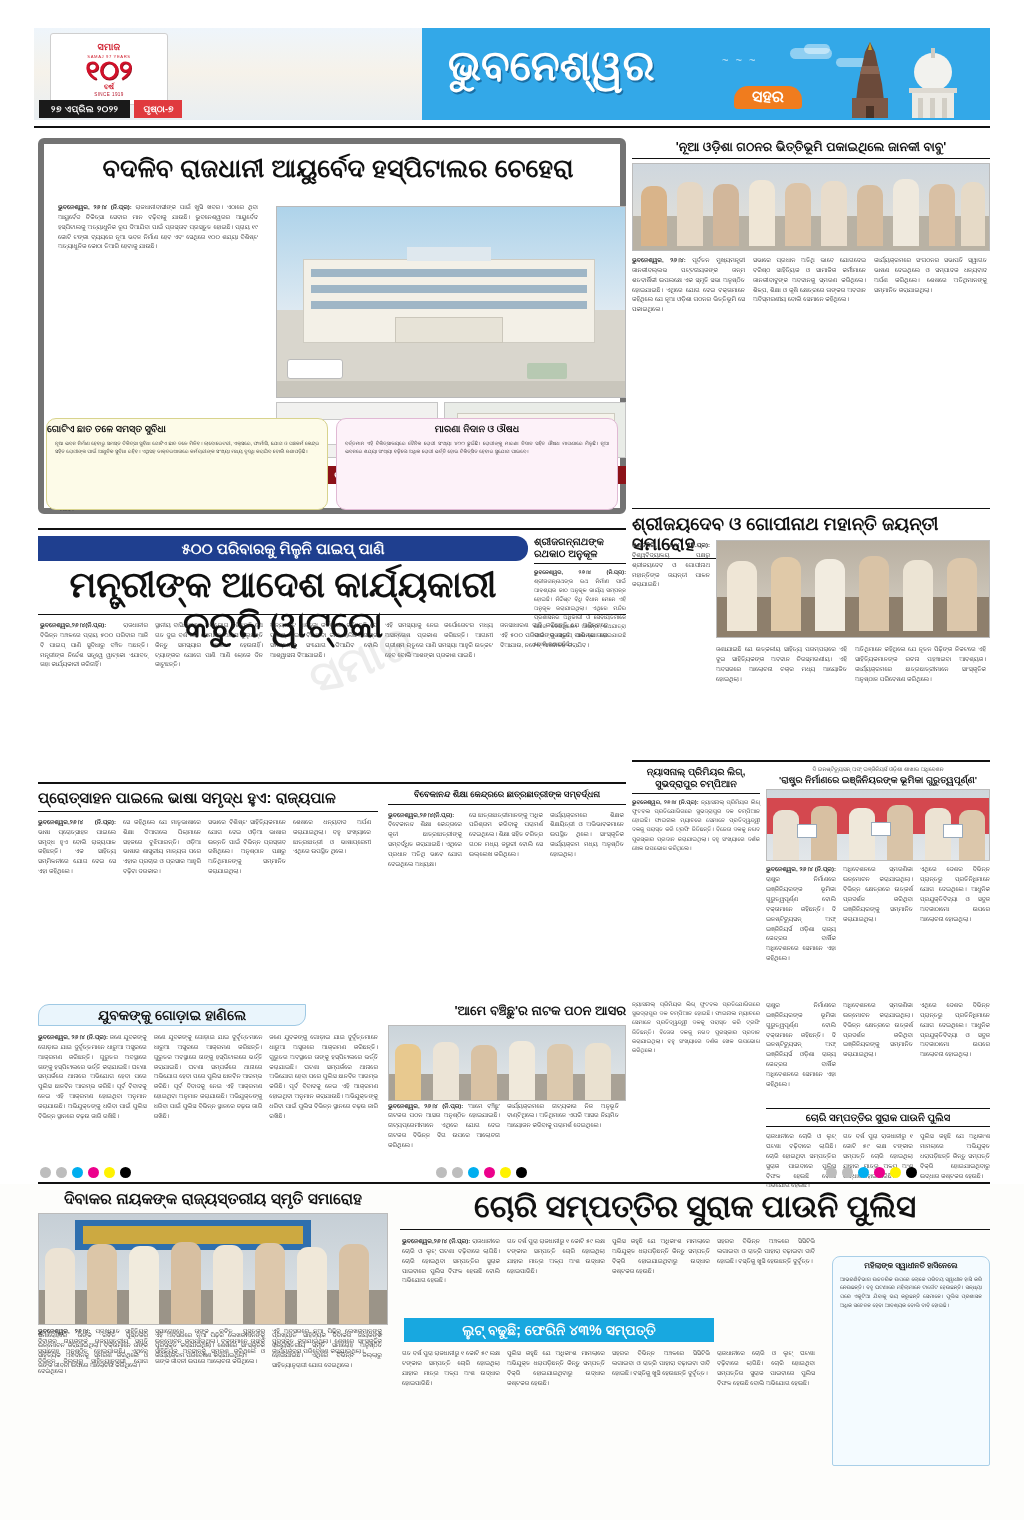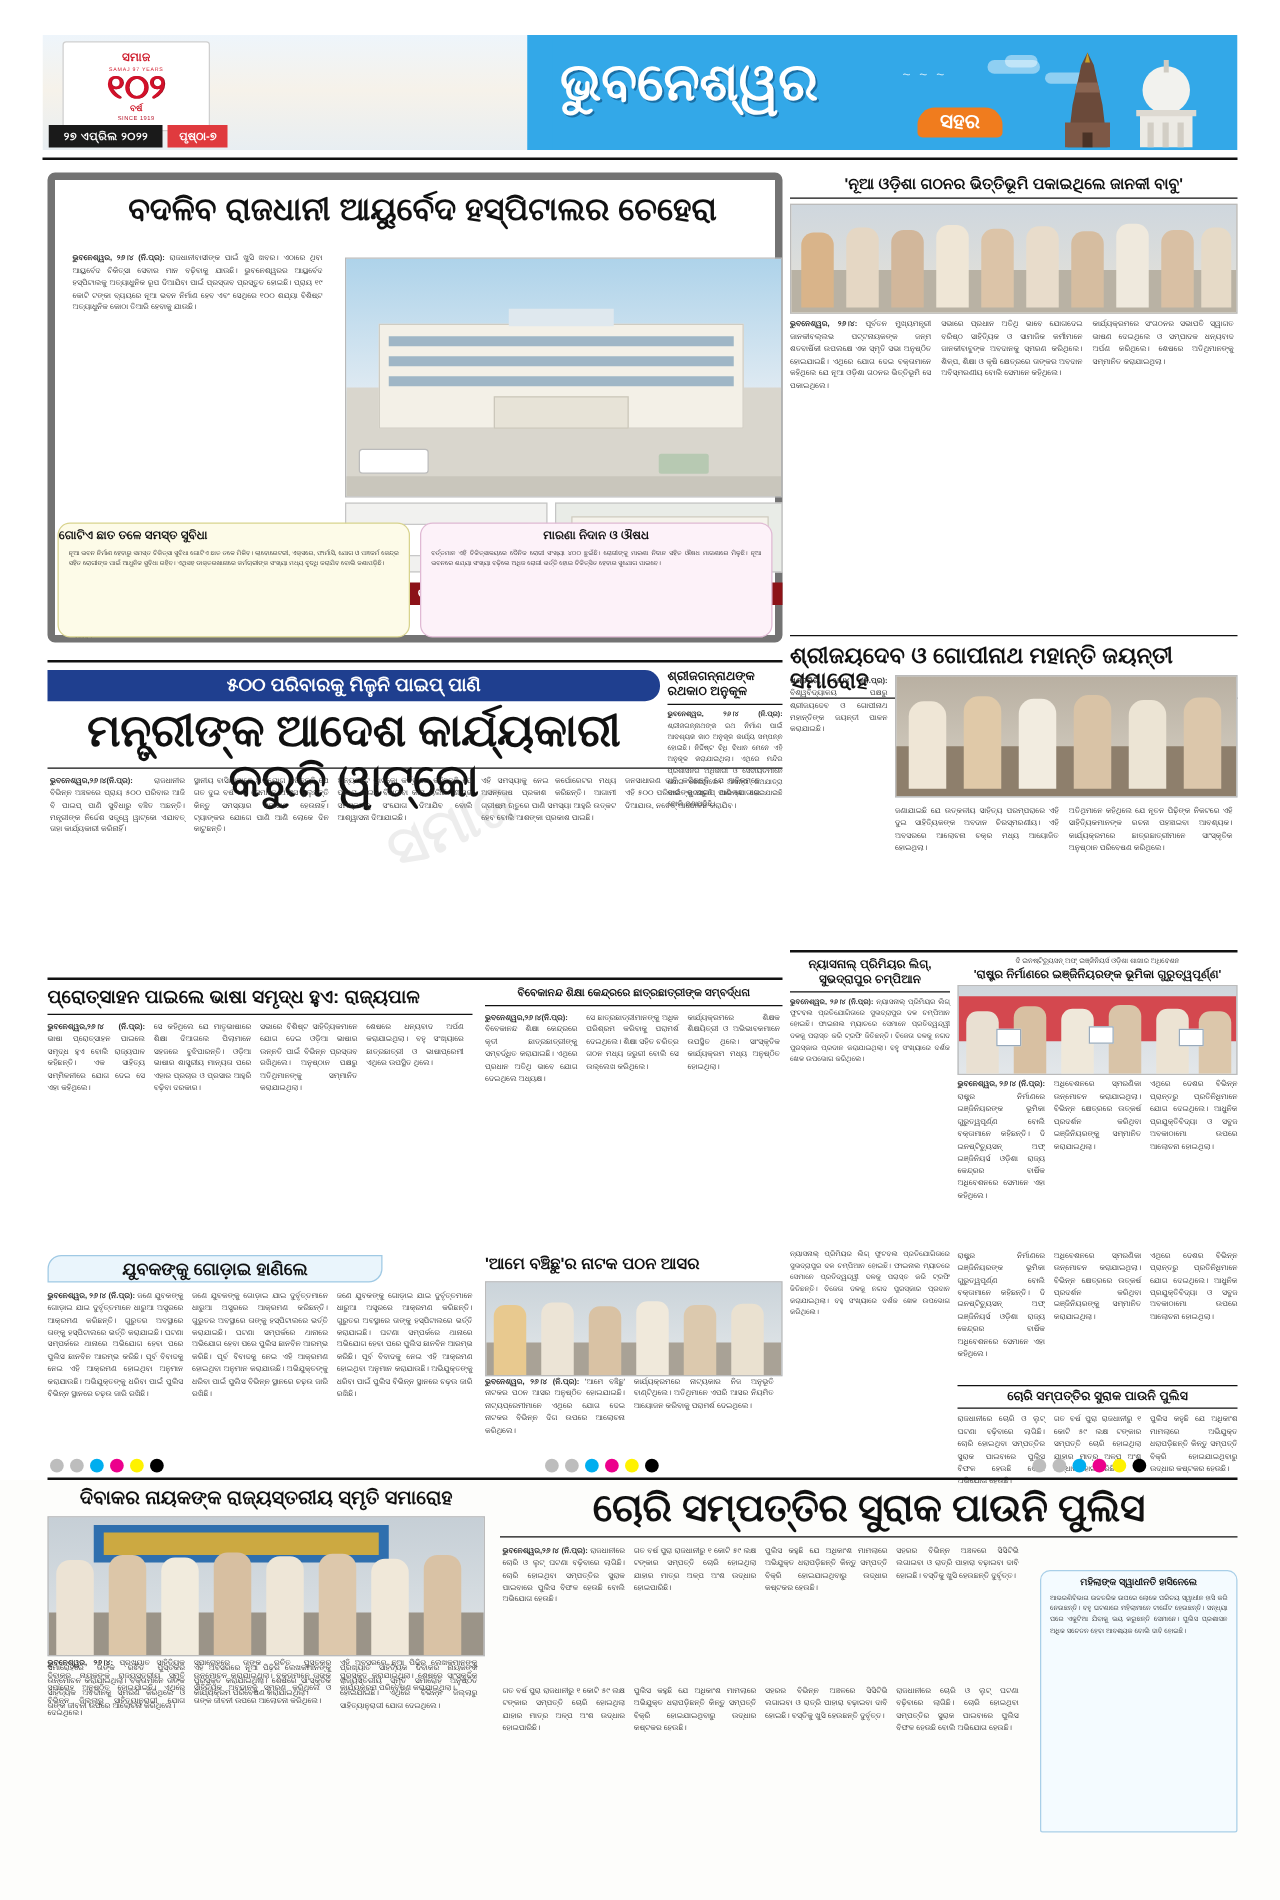--- a/index.html
+++ b/index.html
@@ -346,21 +346,21 @@
   </div>
   <div style="position:absolute;left:38px;top:1032px;width:340px;display:flex;gap:7px">
     <div class="body-col" style="width:110px">
       <b>ଭୁବନେଶ୍ୱର, ୨୬।୪ (ନି.ପ୍ର):</b> <span>ଜଣେ ଯୁବକଙ୍କୁ ଗୋଡ଼ାଇ ଯାଇ ଦୁର୍ବୃତ୍ତମାନେ ଧାରୁଆ ଅସ୍ତ୍ରରେ ଆକ୍ରମଣ କରିଛନ୍ତି। ଗୁରୁତର ଅବସ୍ଥାରେ ତାଙ୍କୁ ହସ୍ପିଟାଲରେ ଭର୍ତ୍ତି କରାଯାଇଛି। ଘଟଣା ସମ୍ପର୍କରେ ଥାନାରେ ଅଭିଯୋଗ ହେବା ପରେ ପୁଲିସ ଛାନବିନ ଆରମ୍ଭ କରିଛି। ପୂର୍ବ ବିବାଦକୁ ନେଇ ଏହି ଆକ୍ରମଣ ହୋଇଥିବା ଅନୁମାନ କରାଯାଉଛି। ଅଭିଯୁକ୍ତଙ୍କୁ ଧରିବା ପାଇଁ ପୁଲିସ ବିଭିନ୍ନ ସ୍ଥାନରେ ଚଢ଼ଉ ଜାରି ରଖିଛି।</span>
     </div>
     <div class="body-col" style="width:110px">ଜଣେ ଯୁବକଙ୍କୁ ଗୋଡ଼ାଇ ଯାଇ ଦୁର୍ବୃତ୍ତମାନେ ଧାରୁଆ ଅସ୍ତ୍ରରେ ଆକ୍ରମଣ କରିଛନ୍ତି। ଗୁରୁତର ଅବସ୍ଥାରେ ତାଙ୍କୁ ହସ୍ପିଟାଲରେ ଭର୍ତ୍ତି କରାଯାଇଛି। ଘଟଣା ସମ୍ପର୍କରେ ଥାନାରେ ଅଭିଯୋଗ ହେବା ପରେ ପୁଲିସ ଛାନବିନ ଆରମ୍ଭ କରିଛି। ପୂର୍ବ ବିବାଦକୁ ନେଇ ଏହି ଆକ୍ରମଣ ହୋଇଥିବା ଅନୁମାନ କରାଯାଉଛି। ଅଭିଯୁକ୍ତଙ୍କୁ ଧରିବା ପାଇଁ ପୁଲିସ ବିଭିନ୍ନ ସ୍ଥାନରେ ଚଢ଼ଉ ଜାରି ରଖିଛି।</div>
     <div class="body-col" style="width:110px">ଜଣେ ଯୁବକଙ୍କୁ ଗୋଡ଼ାଇ ଯାଇ ଦୁର୍ବୃତ୍ତମାନେ ଧାରୁଆ ଅସ୍ତ୍ରରେ ଆକ୍ରମଣ କରିଛନ୍ତି। ଗୁରୁତର ଅବସ୍ଥାରେ ତାଙ୍କୁ ହସ୍ପିଟାଲରେ ଭର୍ତ୍ତି କରାଯାଇଛି। ଘଟଣା ସମ୍ପର୍କରେ ଥାନାରେ ଅଭିଯୋଗ ହେବା ପରେ ପୁଲିସ ଛାନବିନ ଆରମ୍ଭ କରିଛି। ପୂର୍ବ ବିବାଦକୁ ନେଇ ଏହି ଆକ୍ରମଣ ହୋଇଥିବା ଅନୁମାନ କରାଯାଉଛି। ଅଭିଯୁକ୍ତଙ୍କୁ ଧରିବା ପାଇଁ ପୁଲିସ ବିଭିନ୍ନ ସ୍ଥାନରେ ଚଢ଼ଉ ଜାରି ରଖିଛି।</div>
   </div>
 
   <div style="position:absolute;left:388px;top:1004px;width:238px">
-    <div class="hl" style="font-size:13px;text-align:left">'ଆମେ ବଞ୍ଚିଛୁ'ର ନାଟକ ପଠନ ଆସର</div>
+    <div class="hl" style="font-size:13px;text-align:right">'ଆମେ ବଞ୍ଚିଛୁ'ର ନାଟକ ପଠନ ଆସର</div>
     <div class="photo" style="position:relative;left:0;top:6px;width:238px;height:76px;border:1px solid #bbb">
       <div style="position:absolute;inset:0;background:linear-gradient(#cbd4da,#e4e8ea)"></div>
       <div style="position:absolute;left:0;bottom:0;width:100%;height:26px;background:#a9a296"></div>
       <div style="position:absolute;left:6px;top:18px;width:26px;height:58px;background:#e8c98f;border-radius:9px 9px 0 0"></div>
       <div style="position:absolute;left:44px;top:16px;width:26px;height:60px;background:#ece4d6;border-radius:9px 9px 0 0"></div>
       <div style="position:absolute;left:82px;top:19px;width:26px;height:57px;background:#d9c2a4;border-radius:9px 9px 0 0"></div>
       <div style="position:absolute;left:120px;top:15px;width:26px;height:61px;background:#f0e9db;border-radius:9px 9px 0 0"></div>
       <div style="position:absolute;left:158px;top:18px;width:26px;height:58px;background:#dcc9ae;border-radius:9px 9px 0 0"></div>
       <div style="position:absolute;left:196px;top:17px;width:26px;height:59px;background:#eae1d0;border-radius:9px 9px 0 0"></div>
     </div>
@@ -425,20 +425,21 @@
   </div>
   <div style="position:absolute;left:402px;top:1236px;width:418px;display:flex;gap:7px">
     <div class="body-col" style="width:98px">
       <b>ଭୁବନେଶ୍ୱର,୨୬।୪ (ନି.ପ୍ର):</b> <span>ରାଜଧାନୀରେ ଚୋରି ଓ ଲୁଟ୍ ଘଟଣା ବଢ଼ିବାରେ ଲାଗିଛି। ଚୋରି ହୋଇଥିବା ସମ୍ପତ୍ତିର ସୁରାକ ପାଇବାରେ ପୁଲିସ ବିଫଳ ହେଉଛି ବୋଲି ଅଭିଯୋଗ ହେଉଛି।</span>
     </div>
     <div class="body-col" style="width:98px">ଗତ ବର୍ଷ ପୁରା ରାଜଧାନୀରୁ ୧ କୋଟି ୫୯ ଲକ୍ଷ ଟଙ୍କାର ସମ୍ପତ୍ତି ଚୋରି ହୋଇଥିଲା ଯାହାର ମାତ୍ର ଅଳ୍ପ ଅଂଶ ଉଦ୍ଧାର ହୋଇପାରିଛି।</div>
     <div class="body-col" style="width:98px">ପୁଲିସ କହୁଛି ଯେ ଅଧିକାଂଶ ମାମଲାରେ ଅଭିଯୁକ୍ତ ଧରାପଡ଼ିଛନ୍ତି କିନ୍ତୁ ସମ୍ପତ୍ତି ବିକ୍ରି ହୋଇଯାଇଥିବାରୁ ଉଦ୍ଧାର କଷ୍ଟକର ହେଉଛି।</div>
     <div class="body-col" style="width:98px">ସହରର ବିଭିନ୍ନ ଅଞ୍ଚଳରେ ସିସିଟିଭି ଲଗାଇବା ଓ ରାତ୍ରି ପାହାରା ବଢ଼ାଇବା ଦାବି ହୋଇଛି। ବସ୍ତିକୁ ଖୁସି ହେଉଛନ୍ତି ଦୁର୍ବୃତ୍ତ।</div>
   </div>
 
+  <div class="banner" style="left:404px;top:1318px;width:310px;height:24px;background:#18a8e0;font-size:14px">ଲୁଟ୍ ବଢୁଛି; ଫେରିନି ୪୩% ସମ୍ପତ୍ତି</div>
 
   <div style="position:absolute;left:402px;top:1348px;width:418px;display:flex;gap:7px">
     <div class="body-col" style="width:98px">ଗତ ବର୍ଷ ପୁରା ରାଜଧାନୀରୁ ୧ କୋଟି ୫୯ ଲକ୍ଷ ଟଙ୍କାର ସମ୍ପତ୍ତି ଚୋରି ହୋଇଥିଲା ଯାହାର ମାତ୍ର ଅଳ୍ପ ଅଂଶ ଉଦ୍ଧାର ହୋଇପାରିଛି।</div>
     <div class="body-col" style="width:98px">ପୁଲିସ କହୁଛି ଯେ ଅଧିକାଂଶ ମାମଲାରେ ଅଭିଯୁକ୍ତ ଧରାପଡ଼ିଛନ୍ତି କିନ୍ତୁ ସମ୍ପତ୍ତି ବିକ୍ରି ହୋଇଯାଇଥିବାରୁ ଉଦ୍ଧାର କଷ୍ଟକର ହେଉଛି।</div>
     <div class="body-col" style="width:98px">ସହରର ବିଭିନ୍ନ ଅଞ୍ଚଳରେ ସିସିଟିଭି ଲଗାଇବା ଓ ରାତ୍ରି ପାହାରା ବଢ଼ାଇବା ଦାବି ହୋଇଛି। ବସ୍ତିକୁ ଖୁସି ହେଉଛନ୍ତି ଦୁର୍ବୃତ୍ତ।</div>
     <div class="body-col" style="width:98px">ରାଜଧାନୀରେ ଚୋରି ଓ ଲୁଟ୍ ଘଟଣା ବଢ଼ିବାରେ ଲାଗିଛି। ଚୋରି ହୋଇଥିବା ସମ୍ପତ୍ତିର ସୁରାକ ପାଇବାରେ ପୁଲିସ ବିଫଳ ହେଉଛି ବୋଲି ଅଭିଯୋଗ ହେଉଛି।</div>
   </div>
 
   <div style="position:absolute;left:832px;top:1256px;width:158px;height:210px;border:1px solid #a9cfe8;background:#f4fbff;border-radius:8px 8px 2px 2px">
     <div class="hl" style="font-size:7.6px;text-align:center;padding:5px 4px 0">ମହିଲାଙ୍କ ସ୍ୱାଧୀନତି ହାସିନେଲେ</div>

